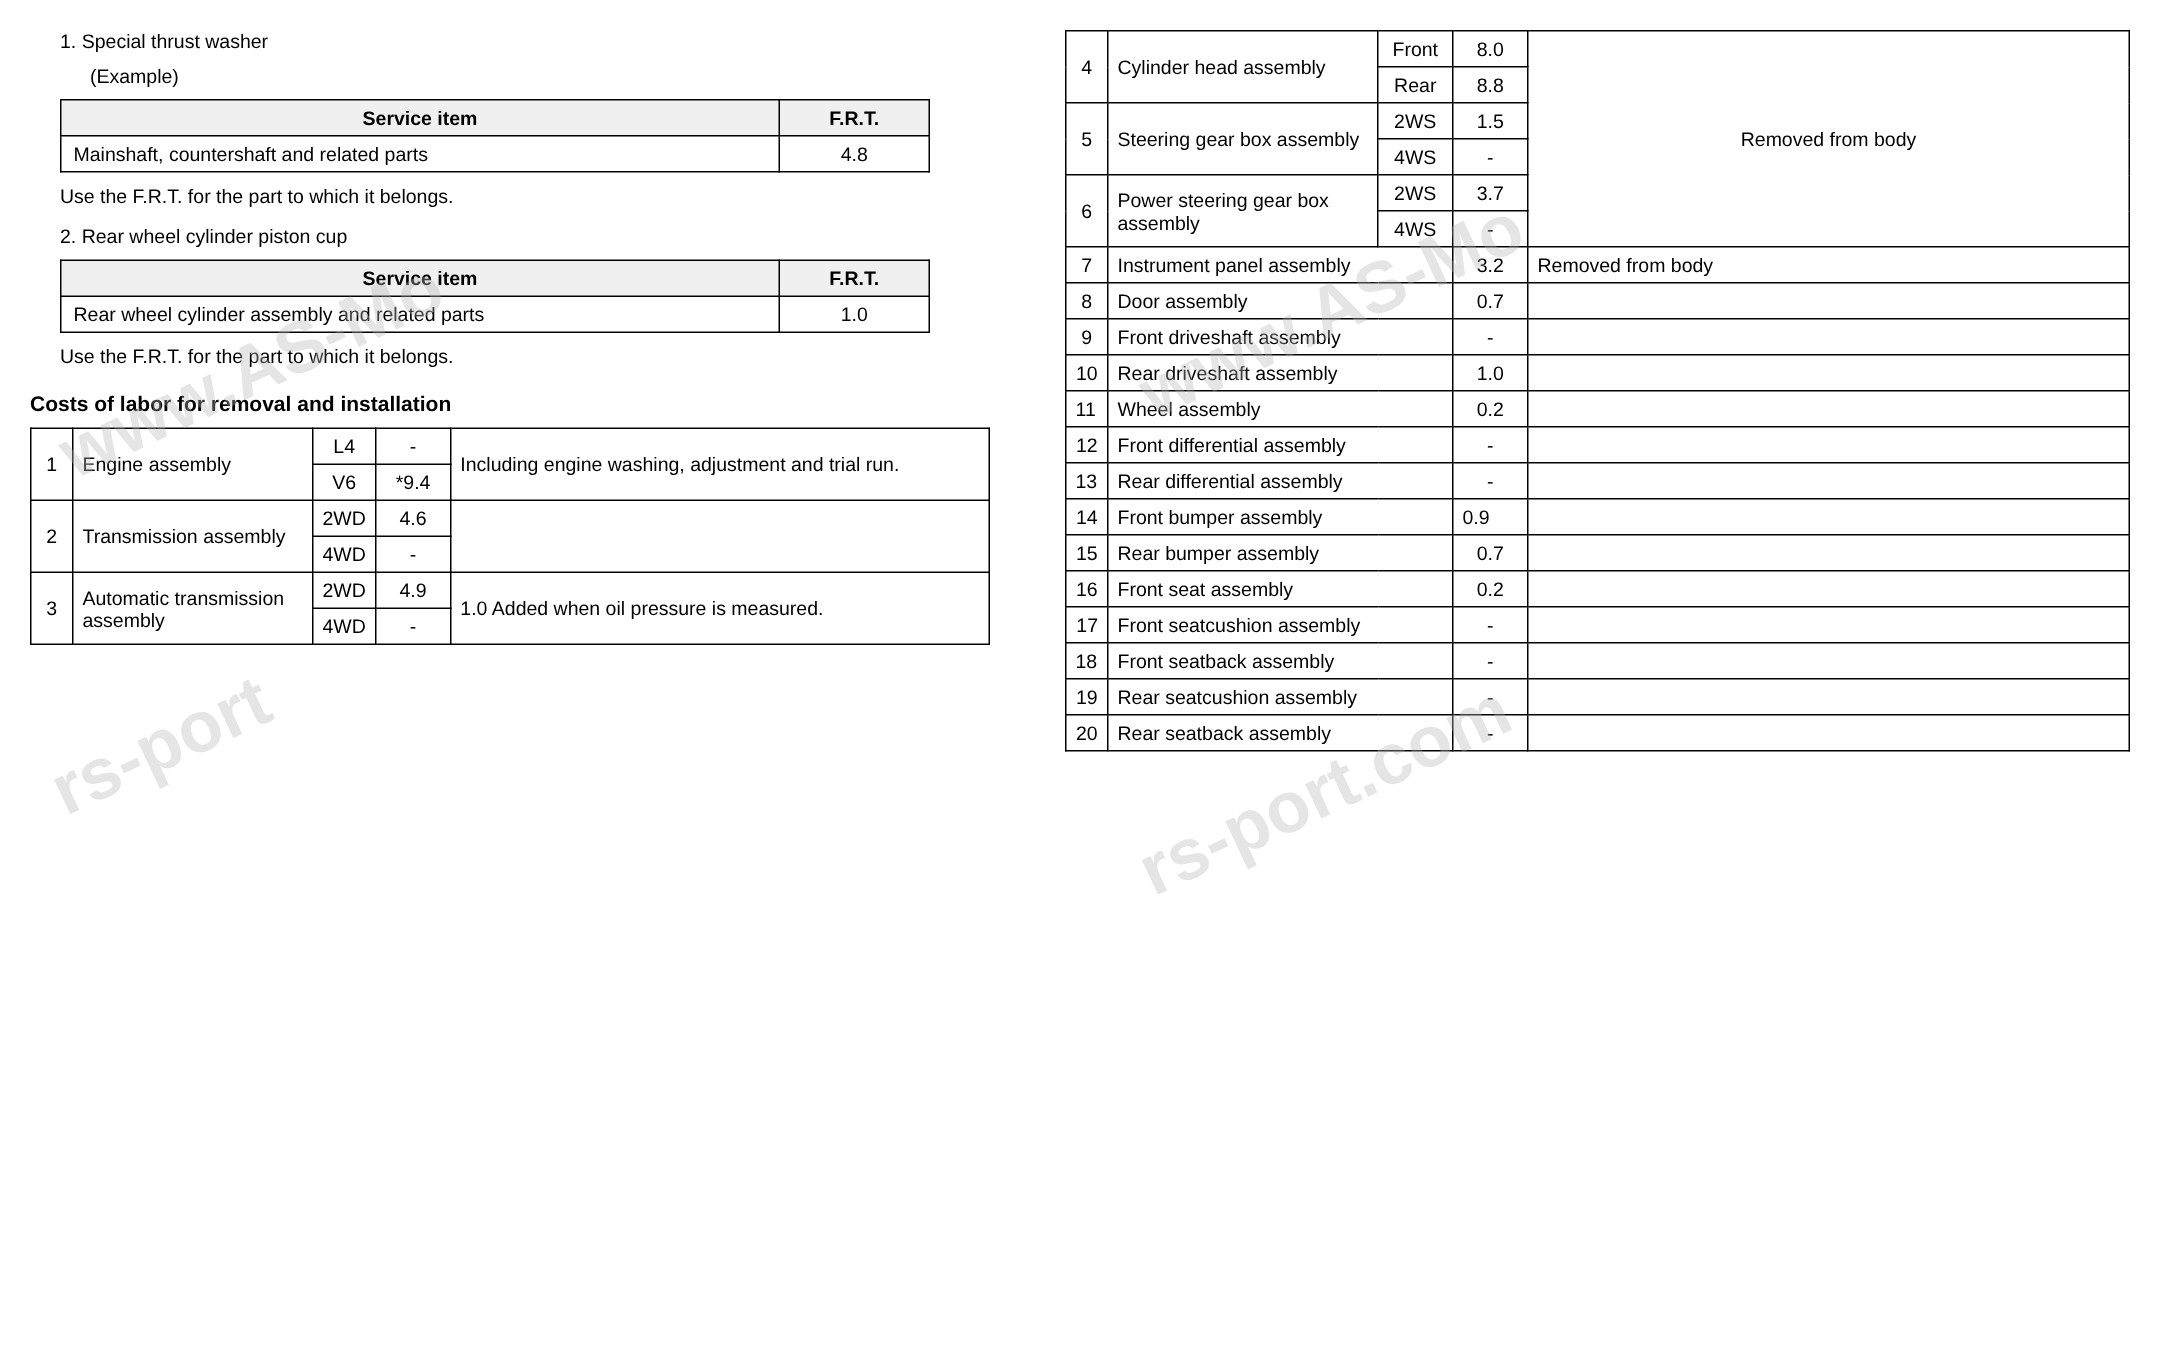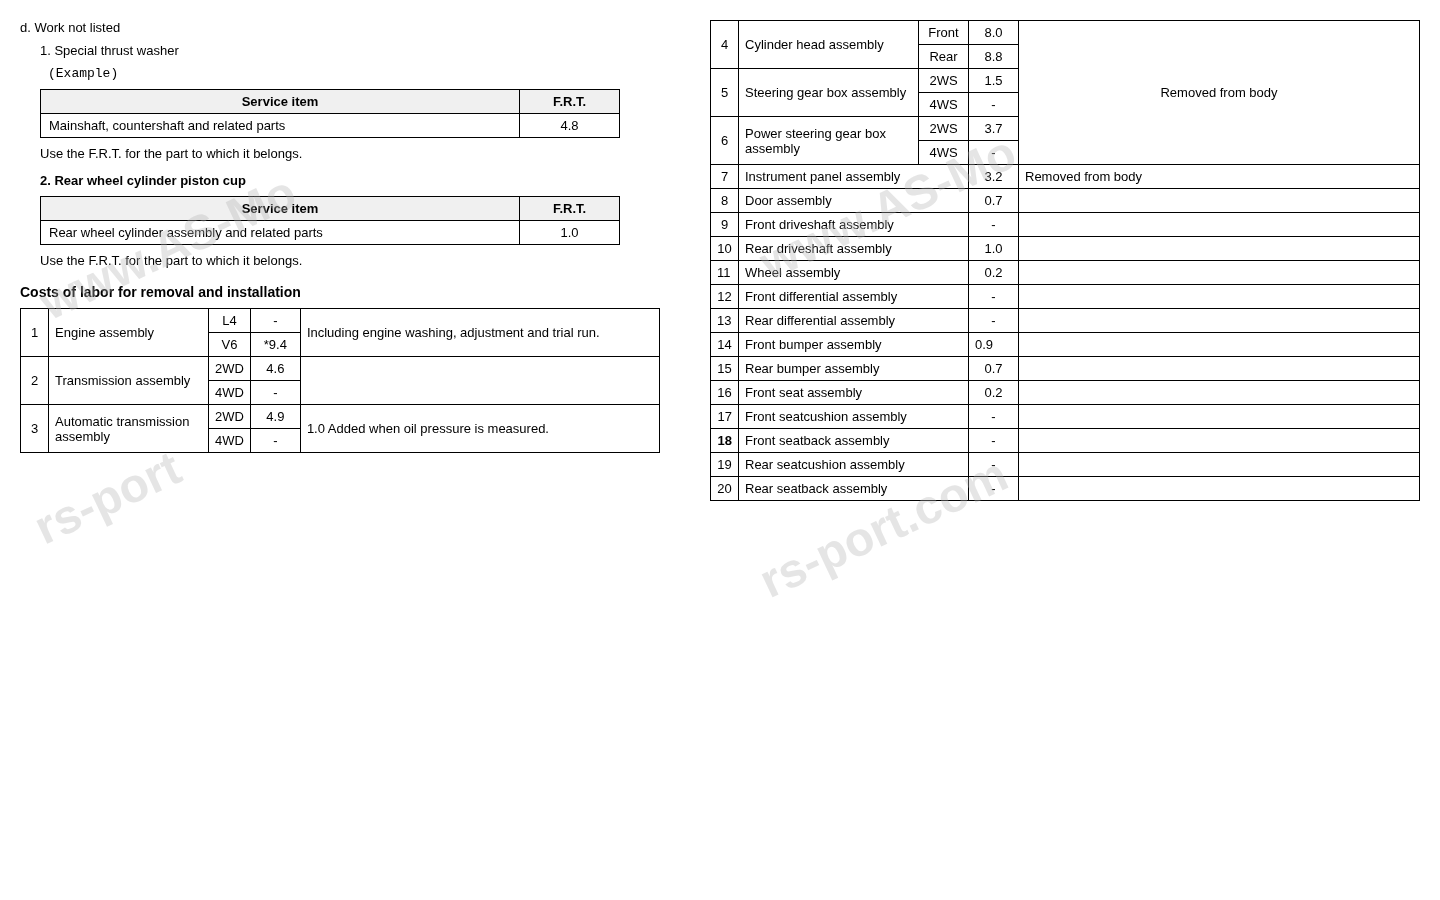--- a/index.html
+++ b/index.html
@@ -19,21 +19,21 @@
       flex-shrink: 0;
     }
     .right-panel {
       flex: 1;
     }
     .section-text {
       margin-bottom: 8px;
       font-size: 13px;
     }
     .indent1 { margin-left: 20px; }
-    .indent2 { margin-left: 28px; font-family: Liberation Mono, monospace; }
+    .indent2 { margin-left: 40px; }
     .service-table {
       width: 580px;
       border-collapse: collapse;
       margin: 8px 0 8px 20px;
     }
     .service-table th, .service-table td {
       border: 1px solid #000;
       padding: 4px 8px;
       text-align: center;
       font-size: 13px;
@@ -90,42 +90,41 @@
   </style>
 </head>
 <body>
 
 <div class="watermark wm1">www.AS-Mo</div>
 <div class="watermark wm2" style="top:470px;left:30px;">rs-port</div>
 <div class="watermark wm3" style="top:180px;left:750px;">www.AS-Mo</div>
 <div class="watermark wm4" style="top:500px;left:750px;">rs-port.com</div>
 
 <div class="left-panel">
-  <p class="section-text">d. Work not listed</p>
   <p class="section-text indent1">1.  Special thrust washer</p>
   <p class="section-text indent2">(Example)</p>
 
   <table class="service-table">
     <thead>
       <tr>
         <th>Service item</th>
         <th style="width:100px;">F.R.T.</th>
       </tr>
     </thead>
     <tbody>
       <tr>
         <td>Mainshaft, countershaft and related parts</td>
         <td>4.8</td>
       </tr>
     </tbody>
   </table>
 
   <p class="section-text indent1">Use the F.R.T. for the part to which it belongs.</p>
 
-  <p class="section-text indent1" style="margin-top:12px;font-weight:bold;">2.  Rear wheel cylinder piston cup</p>
+  <p class="section-text indent1" style="margin-top:12px;">2.  Rear wheel cylinder piston cup</p>
 
   <table class="service-table">
     <thead>
       <tr>
         <th>Service item</th>
         <th style="width:100px;">F.R.T.</th>
       </tr>
     </thead>
     <tbody>
       <tr>
@@ -290,21 +289,21 @@
       </tr>
 
       <tr>
         <td style="text-align:right;">17</td>
         <td colspan="2">Front seatcushion assembly</td>
         <td style="text-align:center;">-</td>
         <td></td>
       </tr>
 
       <tr>
-        <td style="text-align:right;font-weight:bold;">18</td>
+        <td style="text-align:left;">18</td>
         <td colspan="2">Front seatback assembly</td>
         <td style="text-align:center;">-</td>
         <td></td>
       </tr>
 
       <tr>
         <td style="text-align:center;">19</td>
         <td colspan="2">Rear seatcushion assembly</td>
         <td style="text-align:center;">-</td>
         <td></td>

